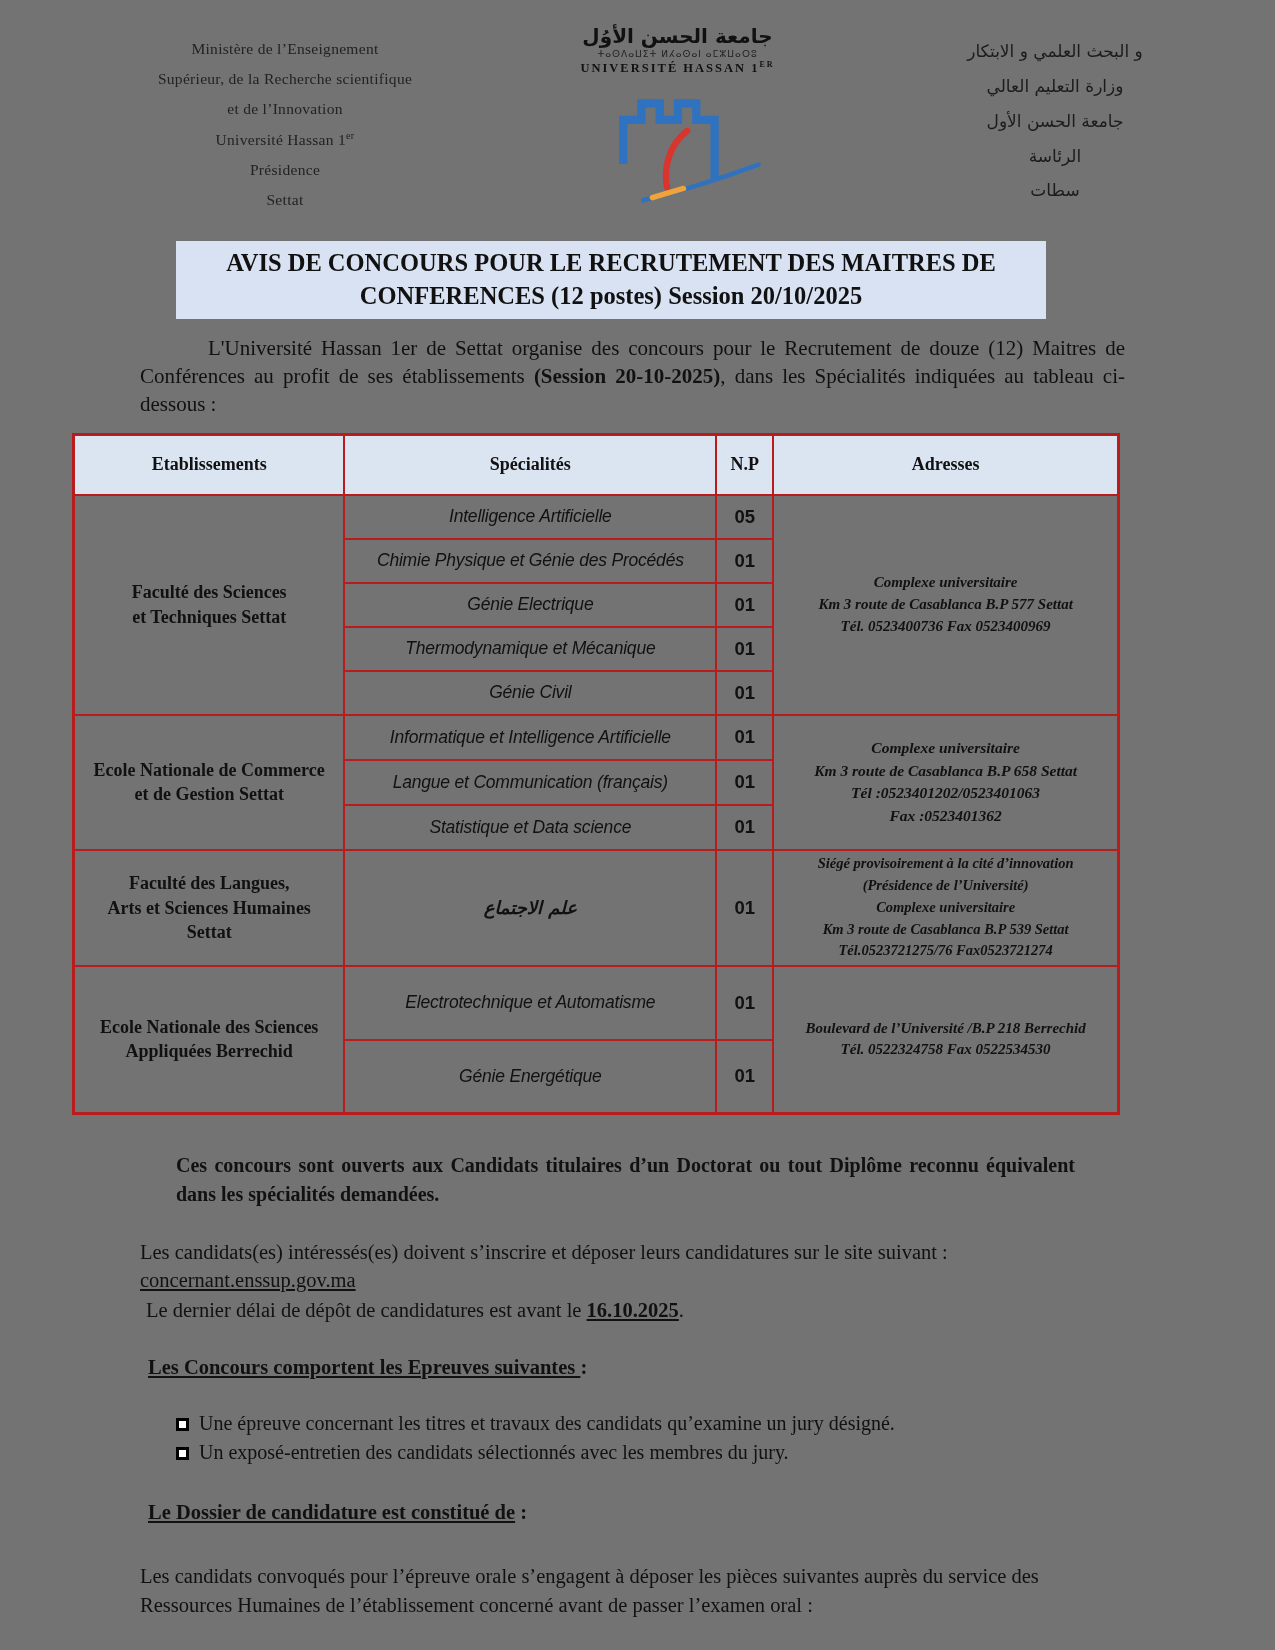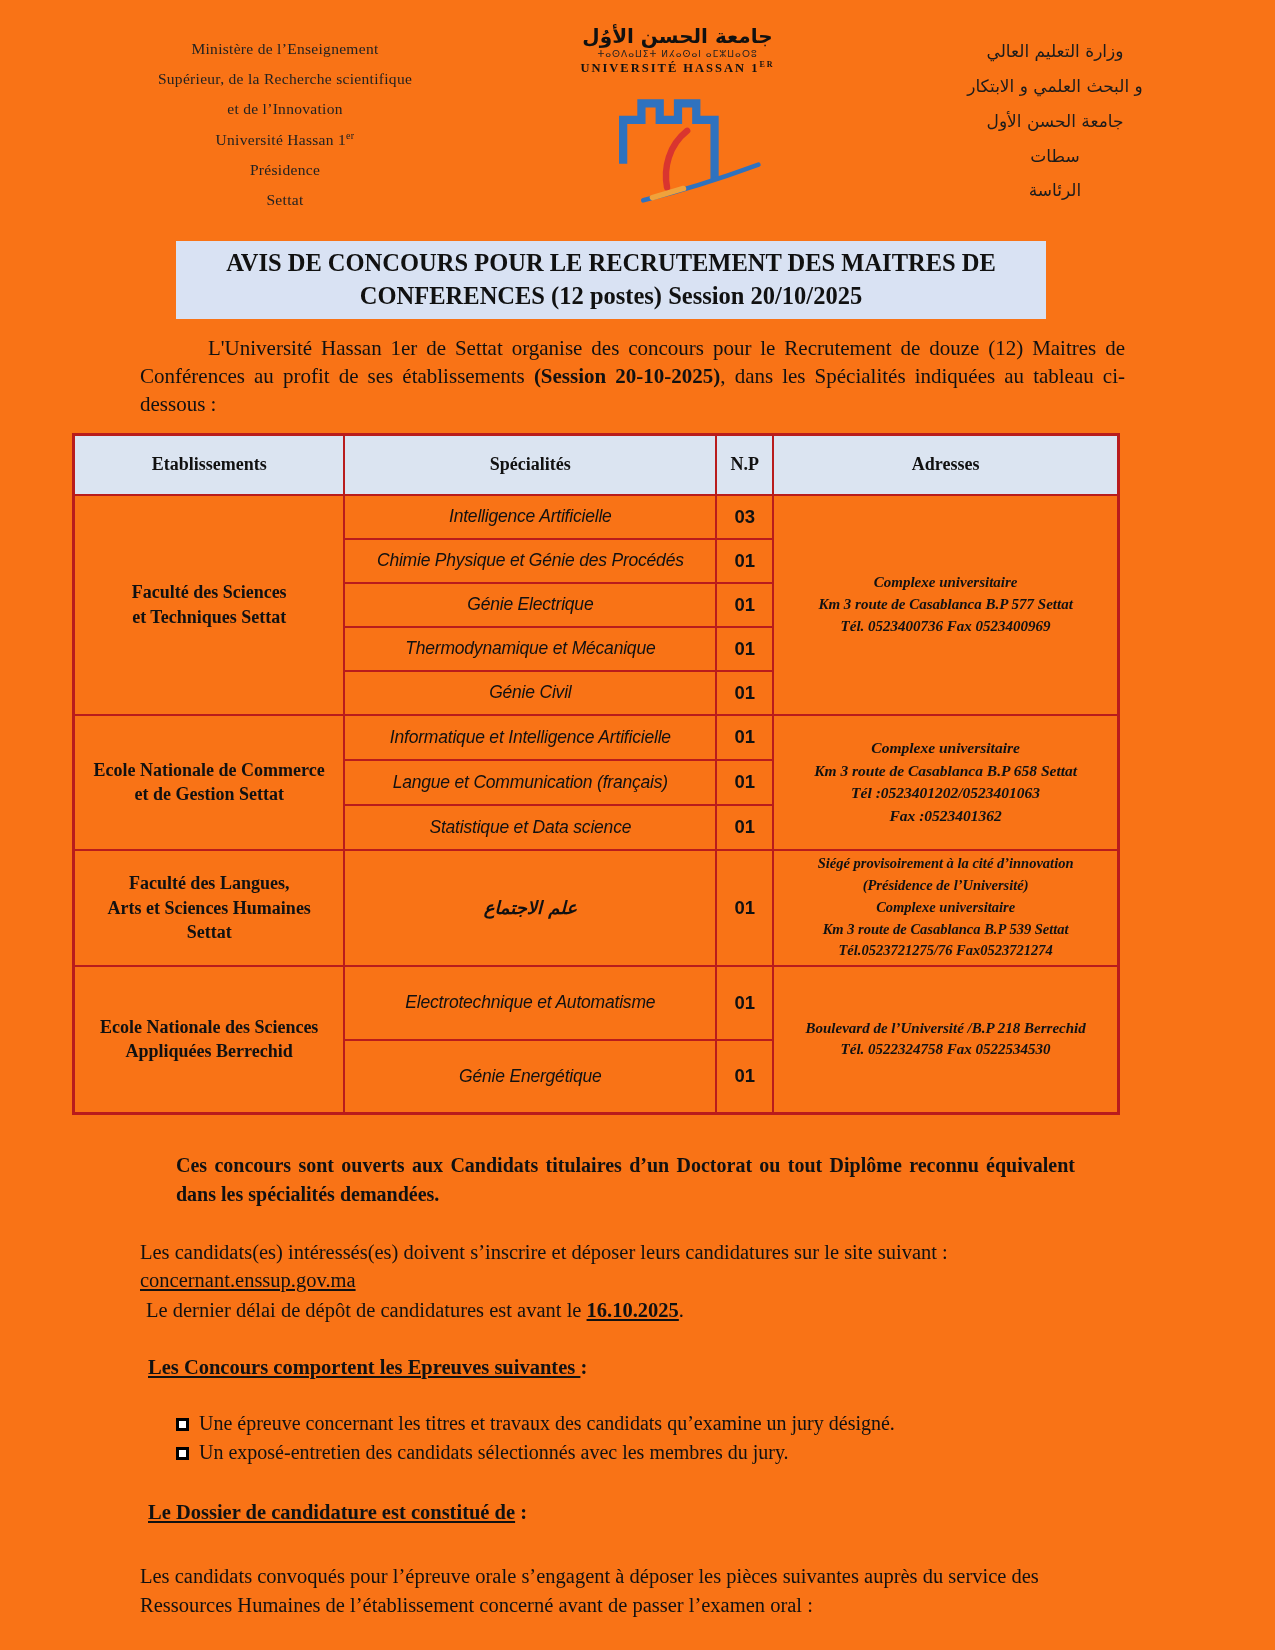--- a/index.html
+++ b/index.html
@@ -1,16 +1,16 @@
 <!DOCTYPE html>
 <html lang="fr"><head>
 <meta charset="utf-8">
 <style>
   html,body{margin:0;padding:0;background:#fff;}
-  .page{position:relative;width:1275px;height:1650px;background:#f97316;color:#111;
+  .page{position:relative;width:1275px;height:1650px;background:#737373;color:#111;
         font-family:"Liberation Serif",serif;overflow:hidden;}
   
   .hdr{display:flex;justify-content:space-between;align-items:flex-start;
        padding:34px 70px 0 120px;}
   .hdr-left{width:330px;text-align:center;font-size:15.5px;line-height:1.95;
             letter-spacing:.3px;color:#222;}
   .hdr-left sup{font-size:10px;}
   .logo{width:230px;text-align:center;margin-top:-10px;}
   .logo-ar{font-family:"DejaVu Sans",sans-serif;font-weight:bold;font-size:20px;
            direction:rtl;line-height:1.2;color:#111;}
@@ -83,25 +83,25 @@
       <div class="logo-lat"><span>UNIVERSITÉ HASSAN 1</span><sup>ER</sup></div>
       <svg width="200" height="128" viewBox="0 0 200 140" aria-hidden="true">
         <path d="M40,96 L40,48 L60,48 L60,30 L80,30 L80,48 L100,48 L100,30 L120,30 L120,48 L140,48 L140,114" fill="none" stroke="#2f72bf" stroke-width="9"></path>
         <path d="M88,122 C84,100 90,76 110,60" fill="none" stroke="#d9352f" stroke-width="7" stroke-linecap="round"></path>
         <path d="M62,136 Q120,122 188,97" fill="none" stroke="#2f72bf" stroke-width="5" stroke-linecap="round"></path>
         <path d="M72,133 L106,123" fill="none" stroke="#f0a23b" stroke-width="6" stroke-linecap="round"></path>
       </svg>
     </div>
 
     <div class="hdr-right">
+      <div>و البحث العلمي و الابتكار</div>
       <div>وزارة التعليم العالي</div>
-      <div>و البحث العلمي و الابتكار</div>
       <div>جامعة الحسن الأول</div>
+      <div>الرئاسة</div>
       <div>سطات</div>
-      <div>الرئاسة</div>
     </div>
   </div>
 
   <div class="banner">
     <div>AVIS DE CONCOURS POUR LE RECRUTEMENT DES MAITRES DE</div>
     <div>CONFERENCES (12 postes) Session 20/10/2025</div>
   </div>
 
   <p class="intro"><span>L'Université Hassan 1er de Settat organise des concours pour le Recrutement de douze (12) Maitres de Conférences au profit de ses établissements </span><b>(Session 20-10-2025)</b><span>, dans les Spécialités indiquées au tableau ci-dessous :</span></p>
 
@@ -121,21 +121,21 @@
       </tr>
     </thead>
     <tbody>
 
       <tr class="rg1 g1">
         <td class="etab" rowspan="5">
           <div>Faculté des Sciences</div>
             <div>et Techniques Settat</div>
         </td>
         <td class="spec">Intelligence Artificielle</td>
-        <td class="np">03</td>
+        <td class="np">05</td>
         <td class="addr" rowspan="5">
           <span class="l">Complexe universitaire</span>
           <span class="l">Km 3 route de Casablanca B.P 577 Settat</span>
           <span class="l">Tél. 0523400736  Fax 0523400969</span>
         </td>
       </tr>
       <tr class="rg1 g1">
         <td class="spec">Chimie Physique et Génie des Procédés</td>
         <td class="np">01</td>
       </tr>

